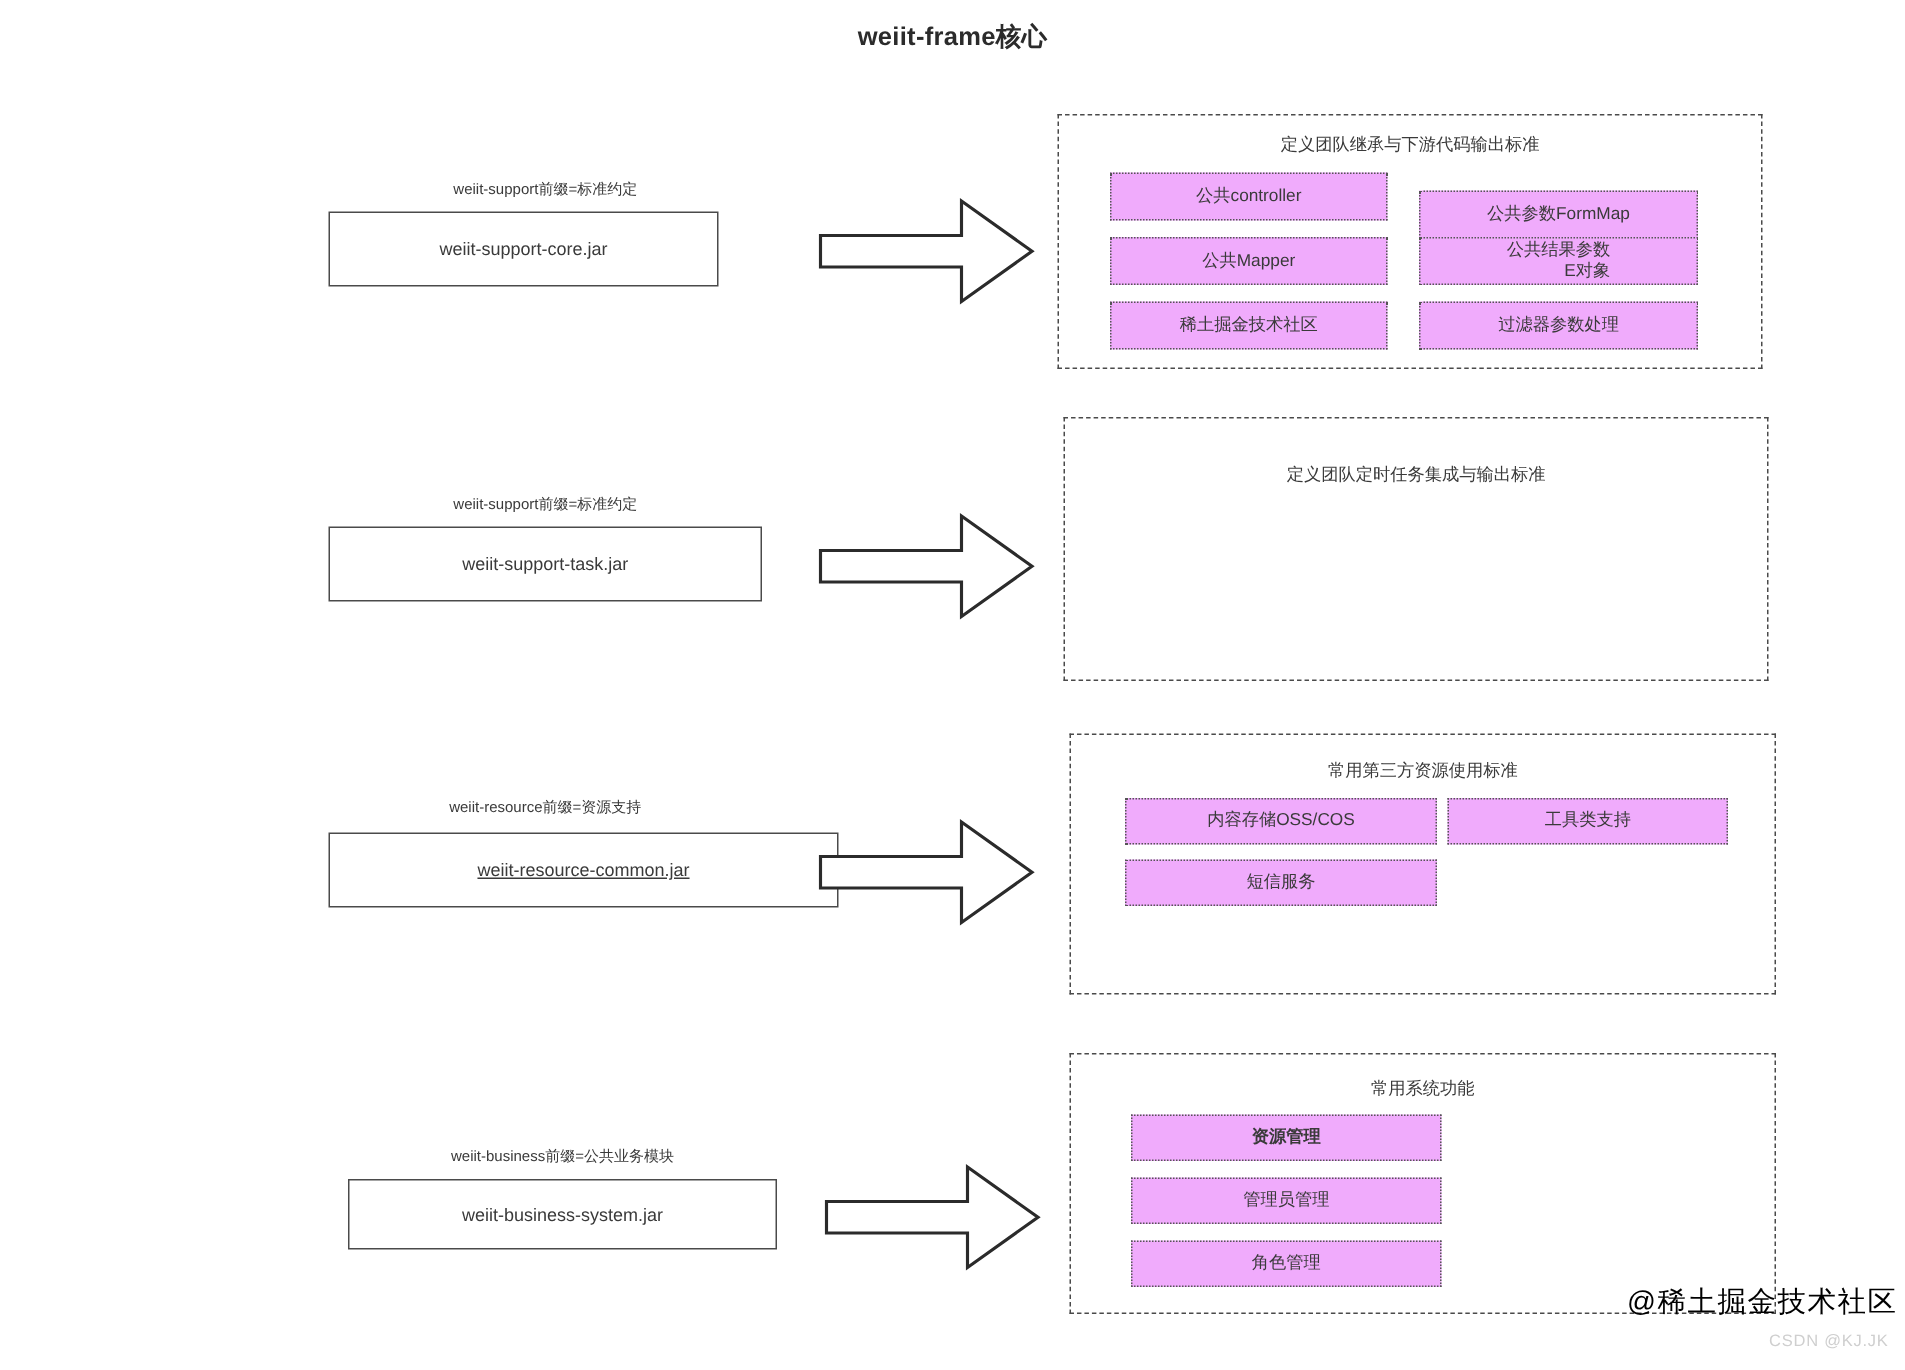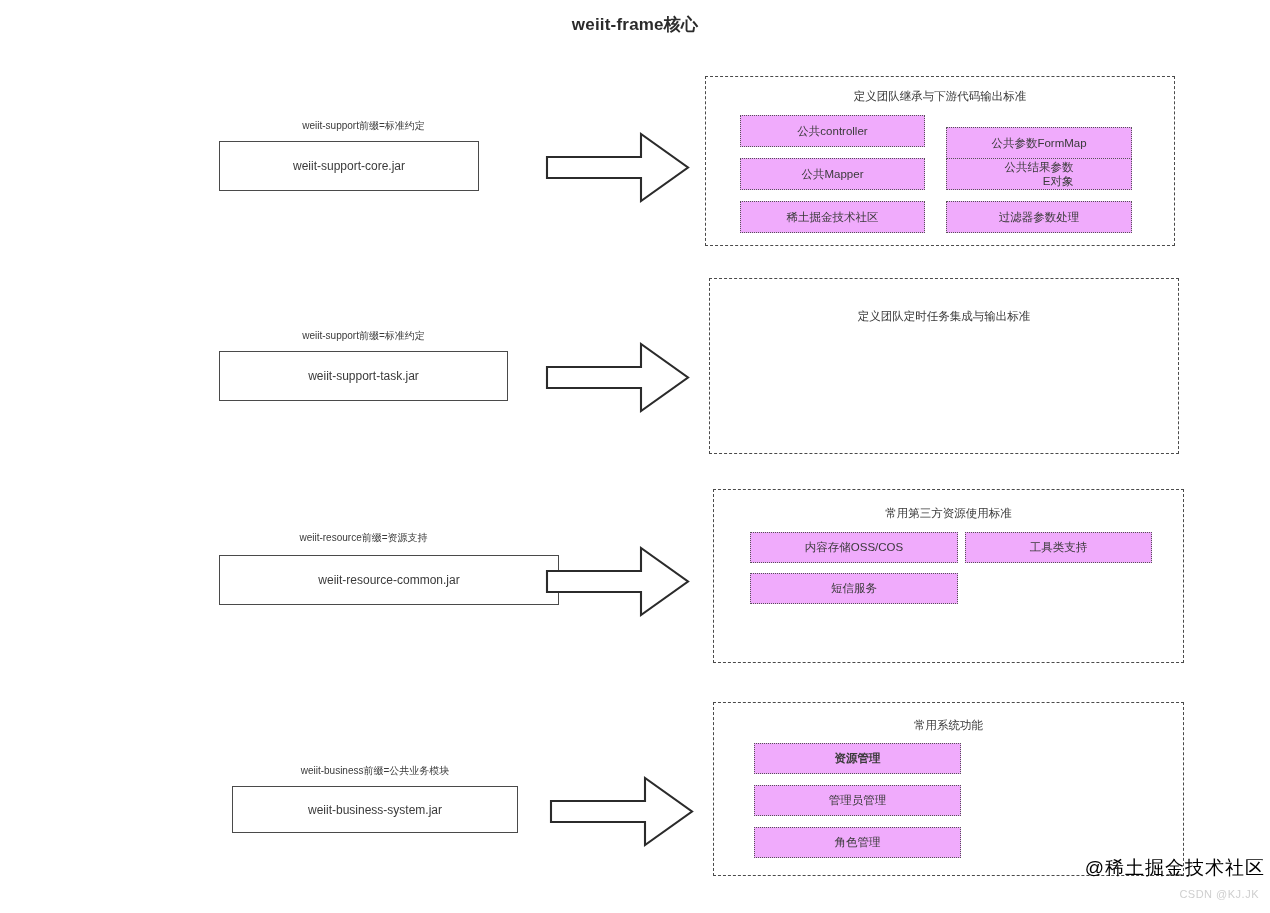--- a/index.html
+++ b/index.html
@@ -137,21 +137,21 @@
   <div class="abs" style="left:545px; top:341px;">
     <svg class="arrow-svg" width="145" height="73" viewBox="0 0 145 73">
       <path d="M2 26 L96 26 L96 3 L143 36.5 L96 70 L96 47 L2 47 Z" fill="#ffffff" stroke="#2b2b2b" stroke-width="2.1" stroke-linejoin="miter"></path>
     </svg>
   </div>
   <div class="abs panel" style="left:709px; top:278px; width:470px; height:176px;">
     <div class="panel-title" style="top:30px;">定义团队定时任务集成与输出标准</div>
   </div>
 
   <div class="abs module-label" style="left:219px; top:531px; width:289px;">weiit-resource前缀=资源支持</div>
-  <div class="abs jar-box" style="left:219px; top:555px; width:340px; height:50px;">weiit-resource-common.jar</div>
+  <div class="abs jar-box" style="left:219px; top:555px; width:340px; height:50px;text-decoration:underline;">weiit-resource-common.jar</div>
   <div class="abs" style="left:545px; top:545px;">
     <svg class="arrow-svg" width="145" height="73" viewBox="0 0 145 73">
       <path d="M2 26 L96 26 L96 3 L143 36.5 L96 70 L96 47 L2 47 Z" fill="#ffffff" stroke="#2b2b2b" stroke-width="2.1" stroke-linejoin="miter"></path>
     </svg>
   </div>
   <div class="abs panel" style="left:713px; top:489px; width:471px; height:174px;">
     <div class="panel-title" style="top:16px;">常用第三方资源使用标准</div>
     <div class="cell" style="left:36px; top:42px; width:208px; height:31px;">内容存储OSS/COS</div>
     <div class="cell" style="left:36px; top:83px; width:208px; height:31px;">短信服务</div>
     <div class="cell" style="left:251px; top:42px; width:187px; height:31px;">工具类支持</div>

